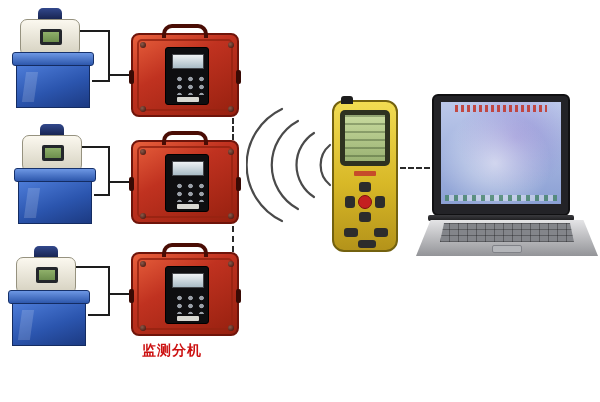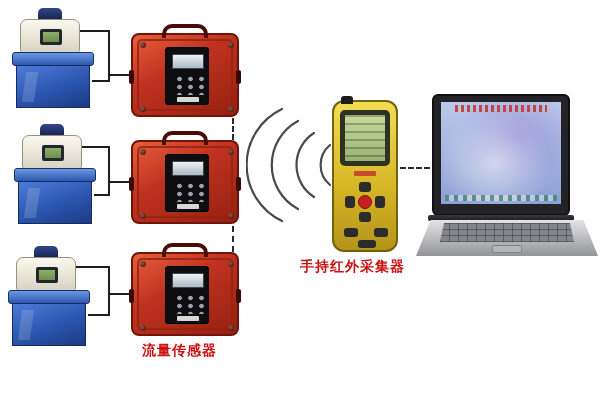--- a/index.html
+++ b/index.html
@@ -237,16 +237,15 @@
         <div class="lp-statusbar"></div>
       </div>
     </div>
     <div class="lp-hinge"></div>
     <div class="lp-base">
       <div class="lp-kb"></div>
       <div class="lp-pad"></div>
     </div>
   </div>
 
-  <div class="diagram-label" style="left:142px; top:342px;">流量传感器</div>
-  <div class="diagram-label" style="left:300px; top:258px;">手持红外采集器</div>
+  <div class="diagram-label" style="left:142px; top:342px;">监测分机</div>
 
 </div>
 
 </body></html>

